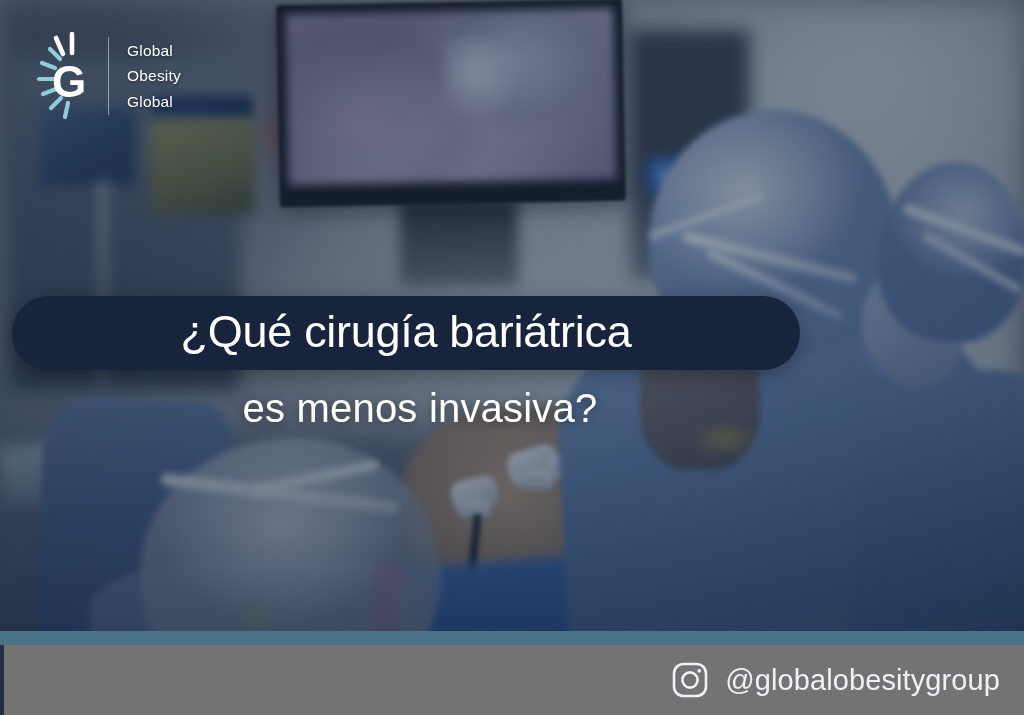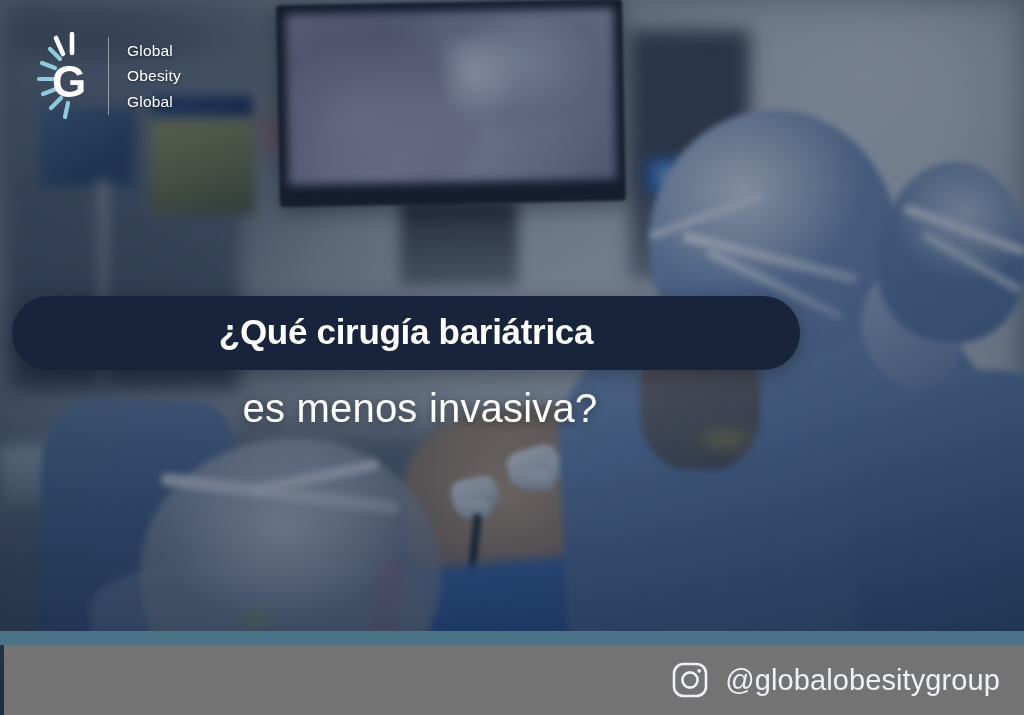--- a/index.html
+++ b/index.html
@@ -393,22 +393,22 @@
     height: 74px;
     background: #17243c;
     border-radius: 37px;
     box-shadow: 0 5px 20px rgba(0,0,0,0.30);
     display: flex;
     align-items: center;
     justify-content: center;
   }
   .headline-line1 {
     color: #ffffff;
-    font-size: 35px;
-    font-weight: bold;
+    font-size: 45px;
+    font-weight: normal;
     letter-spacing: -0.3px;
     white-space: nowrap;
     padding-bottom: 3px;
   }
   .headline-line2 {
     margin-top: 16px;
     width: 810px;
     text-align: center;
     color: #ffffff;
     font-size: 40px;

